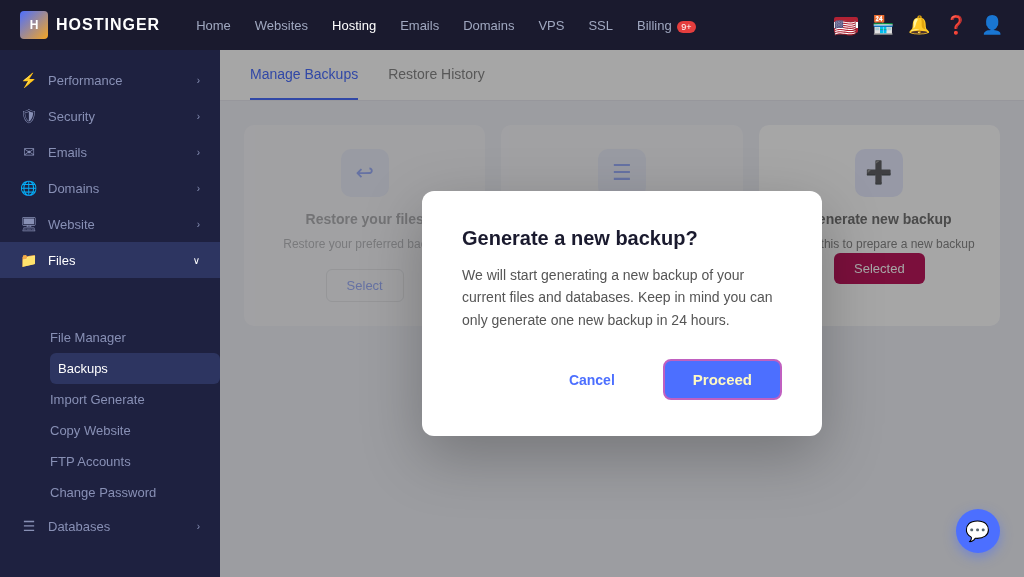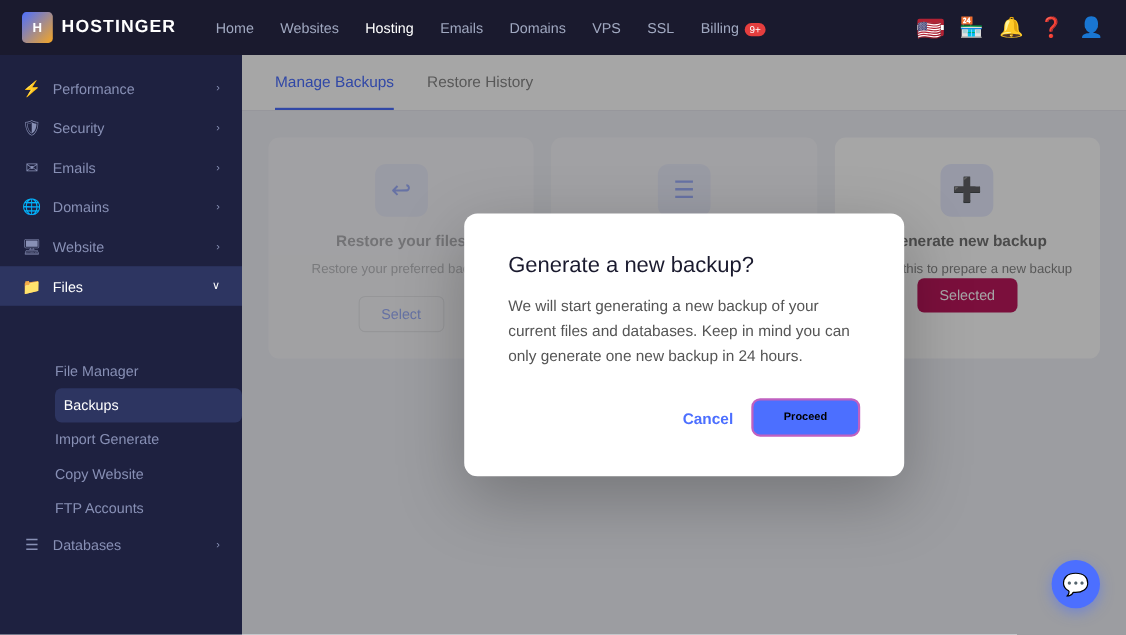--- a/index.html
+++ b/index.html
@@ -45,25 +45,25 @@
     .backup-card { background: white; border-radius: 10px; flex: 1; min-width: 180px; padding: 24px 20px; display: flex; flex-direction: column; align-items: center; text-align: center; opacity: 0.5; }
     .backup-card.last { opacity: 1; }
     .card-icon { width: 48px; height: 48px; border-radius: 10px; background: #e8ecff; display: flex; align-items: center; justify-content: center; font-size: 22px; color: #4c6fff; margin-bottom: 14px; }
     .card-title { font-size: 14px; font-weight: 600; color: #737373; margin-bottom: 8px; }
     .card-desc { font-size: 12px; color: #888; line-height: 1.5; }
     .card-btn { background: #be185d; color: white; border: none; padding: 8px 20px; border-radius: 6px; font-size: 13px; font-weight: 500; cursor: pointer; }
 
     
     .overlay { position: absolute; top: 0; left: 0; right: 0; bottom: 0; background: rgba(0,0,0,0.35); display: flex; align-items: center; justify-content: center; z-index: 100; }
     .modal { background: white; border-radius: 12px; padding: 36px 40px; max-width: 400px; width: 90%; box-shadow: 0 20px 60px rgba(0,0,0,0.25); }
-    .modal-title { font-size: 20px; font-weight: 400; color: #1a1a2e; margin-bottom: 14px; }
+    .modal-title { font-size: 20px; font-weight: 700; color: #1a1a2e; margin-bottom: 14px; }
     .modal-text { font-size: 14px; color: #555; line-height: 1.6; margin-bottom: 28px; }
     .modal-actions { display: flex; justify-content: flex-end; align-items: center; }
     .btn-cancel { background: none; border: none; color: #4c6fff; font-size: 14px; font-weight: 600; cursor: pointer; padding: 8px 16px; }
-    .btn-proceed { background: #4c6fff; color: #000000; border: 2px solid #c060c0; padding: 10px 28px; border-radius: 8px; font-size: 10px; font-weight: 600; cursor: pointer; }
+    .btn-proceed { background: #4c6fff; color: #fef9c3; border: 2px solid #c060c0; padding: 10px 28px; border-radius: 8px; font-size: 15px; font-weight: 600; cursor: pointer; margin-left: 32px; }
 
     
     .chat-btn { position: fixed; bottom: 24px; right: 24px; width: 44px; height: 44px; background: #4c6fff; border-radius: 50%; display: flex; align-items: center; justify-content: center; color: white; font-size: 20px; cursor: pointer; box-shadow: 0 4px 12px rgba(76,111,255,0.5); z-index: 200; }
   </style>
 </head>
 <body>
 
 <nav class="topnav">
   <div class="logo">
     <div class="logo-icon">H</div>
@@ -121,20 +121,21 @@
       <span class="sidebar-icon">📁</span>
       <span>Files</span>
       <span class="chevron">∨</span>
     </div>
     <div class="sidebar-sub">
       <div class="sidebar-sub-item">File Manager</div>
       <div class="sidebar-sub-item active">Backups</div>
       <div class="sidebar-sub-item">Import Generate</div>
       <div class="sidebar-sub-item">Copy Website</div>
       <div class="sidebar-sub-item">FTP Accounts</div>
+      <div class="sidebar-sub-item">Change Password</div>
     </div>
     <div class="sidebar-item">
       <span class="sidebar-icon">☰</span>
       <span>Databases</span>
       <span class="chevron">›</span>
     </div>
   </aside>
 
   <main class="main">
     <div class="tabs-bar">

